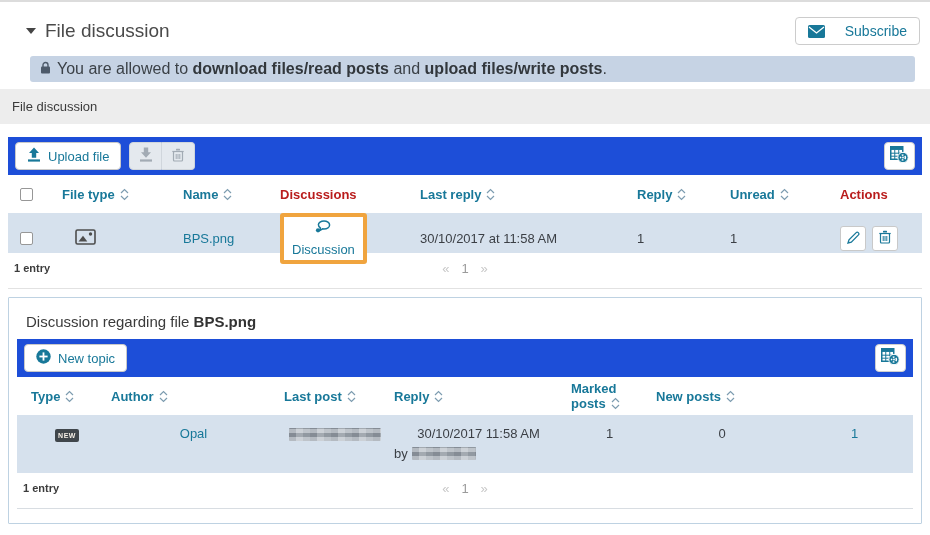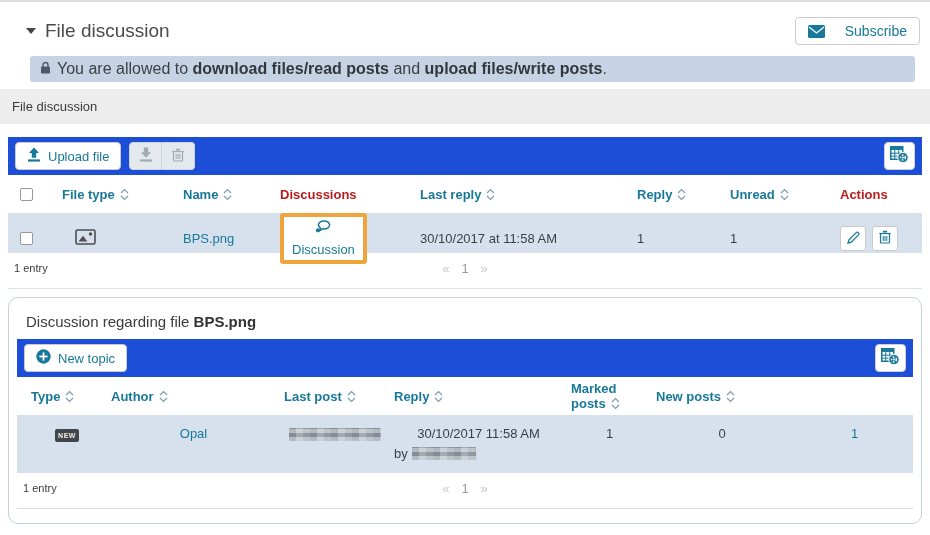--- a/index.html
+++ b/index.html
@@ -59,27 +59,27 @@
     border:1px solid #979797; border-radius:2px; background:#fff; cursor:pointer; display:block; }
 
   .highlight-wrap { display:inline-flex; border:4px solid #f0a43e; border-radius:3px; }
   .disc-btn { display:inline-flex; align-items:center; gap:6px; background:#fff; border:none;
     padding:3px 8px; font-size:13px; color:#187899; cursor:pointer;flex-direction:column; }
 
   .act-btn { display:inline-flex; align-items:center; justify-content:center; width:26px; height:25px;
     background:#fff; border:1px solid #c9c9c9; border-radius:3px; cursor:pointer; margin-right:6px; }
 
   .tfoot { position:relative; height:36px; border-bottom:1px solid #e2e2e2; }
-  .entries { position:absolute; left:6px; top:9px; font-size:11px; color:#3c3c3c; }
+  .entries { position:absolute; left:6px; top:9px; font-size:11px; color:#3c3c3c;font-weight:bold; }
   .pager { position:absolute; left:0; right:0; top:8px; text-align:center; font-size:13px; }
   .pager .arrow { color:#c8c8c8; margin:0 9px; cursor:default; }
   .pager .cur { color:#9b9b9b; margin:0 3px; cursor:default; }
 
   
-  .panel { margin:8px 8px 0 8px; border:1px solid #bed2e2; background:#fff; border-radius:10px; padding-bottom:14px; }
+  .panel { margin:8px 8px 0 8px; border:1px solid #bed2e2; background:#fff; border-radius:1px; padding-bottom:14px; }
   .panel-title { padding:15px 0 9px 17px; font-size:15px; color:#3b3b3b; }
   .panel-title b { color:#333; }
   .panel-inner { margin:0 8px; }
 
   .badge-new { display:inline-block; background:#40464b; color:#f5efe6; font-size:7px; font-weight:bold;
     letter-spacing:.5px; padding:3px 3px; border-radius:2px; line-height:1; margin-top:3px; }
   .redacted { display:inline-block; height:13px; vertical-align:middle; border-radius:1px;
     background:
       repeating-linear-gradient(0deg, rgba(255,255,255,.30) 0 4px, rgba(0,0,0,.10) 4px 8px),
       repeating-linear-gradient(90deg,#949ca6 0 7px,#b6bdc5 7px 14px,#a2aab3 14px 21px); }

